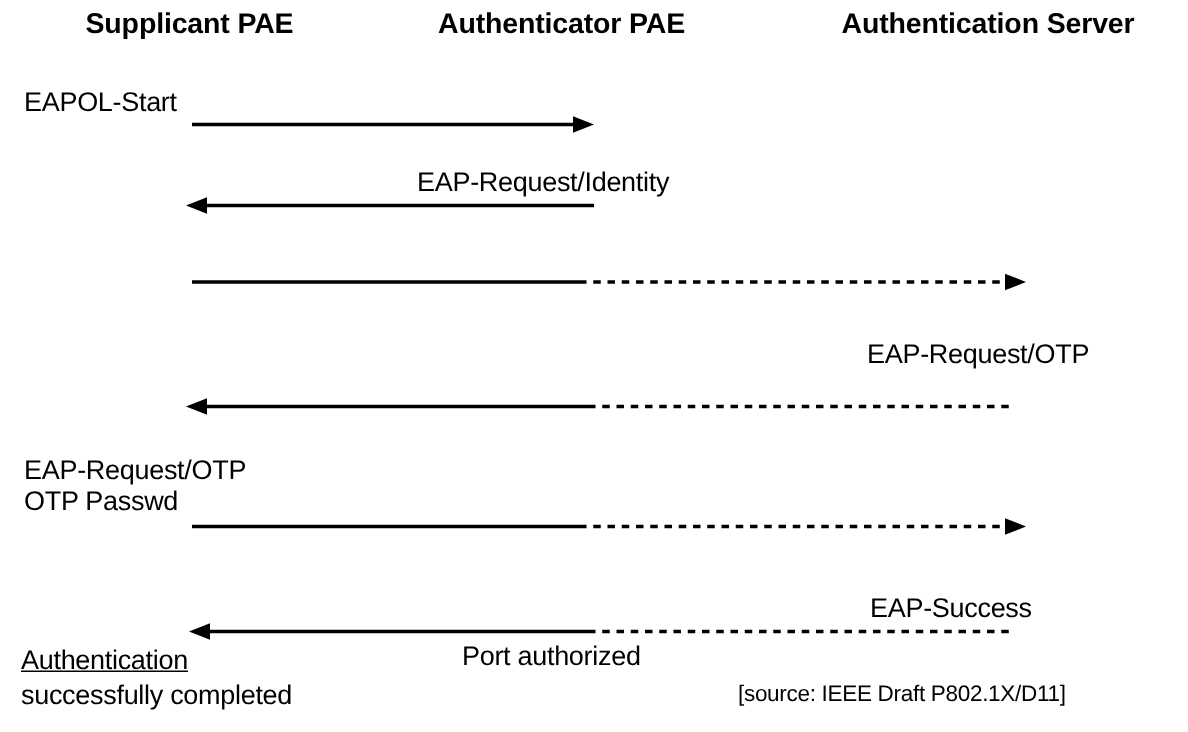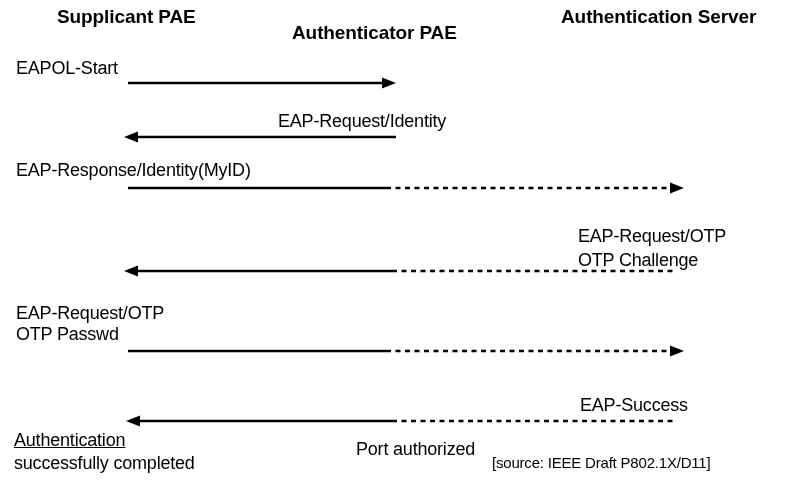--- a/index.html
+++ b/index.html
@@ -59,38 +59,36 @@
   .head-fill {
     fill: #000000;
   }
 </style>
 </head>
 <body>
 
 <div id="canvas">
 
   <div class="col-head" style="left:57px; top:6px;">Supplicant PAE</div>
-  <div class="col-head" style="left:292px; top:6px;margin-top:16px;">Authenticator PAE</div>
+  <div class="col-head" style="left:292px; top:6px;">Authenticator PAE</div>
   <div class="col-head" style="left:561px; top:6px;">Authentication Server</div>
 
   <div class="msg-label" style="left:16px; top:58px;">EAPOL-Start</div>
 
   <div class="msg-label" style="left:278px; top:111px;">EAP-Request/Identity</div>
 
-  <div class="msg-label" style="left:16px; top:160px;">EAP-Response/Identity(MyID)</div>
 
   <div class="msg-label" style="left:578px; top:226px;">EAP-Request/OTP</div>
-  <div class="msg-label" style="left:578px; top:250px;">OTP Challenge</div>
 
   <div class="msg-label" style="left:16px; top:303px;">EAP-Request/OTP</div>
   <div class="msg-label" style="left:16px; top:324px;">OTP Passwd</div>
 
   <div class="msg-label" style="left:580px; top:395px;">EAP-Success</div>
 
-  <div class="msg-label" style="left:308px; top:439px;margin-left:48px;">Port authorized</div>
+  <div class="msg-label" style="left:308px; top:427px;">Port authorized</div>
   <div class="msg-label" style="left:14px; top:430px;text-decoration:underline;">Authentication</div>
   <div class="msg-label" style="left:14px; top:453px;">successfully completed</div>
 
   <div class="source-note" style="left:492px; top:454px;">[source: IEEE Draft P802.1X/D11]</div>
 
   <svg class="arrows" viewBox="0 0 792 488" xmlns="http://www.w3.org/2000/svg">
 
     <g>
       <line class="seg-solid" x1="128" y1="83" x2="390" y2="83"></line>
       <polygon class="head-fill" points="396,83 382,77.5 382,88.5"></polygon>

